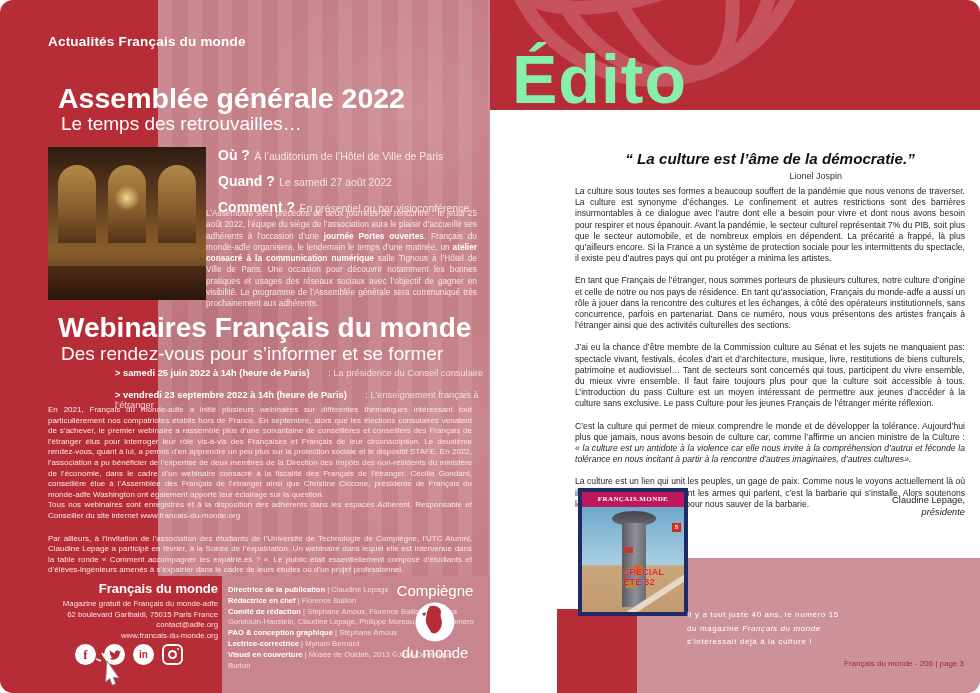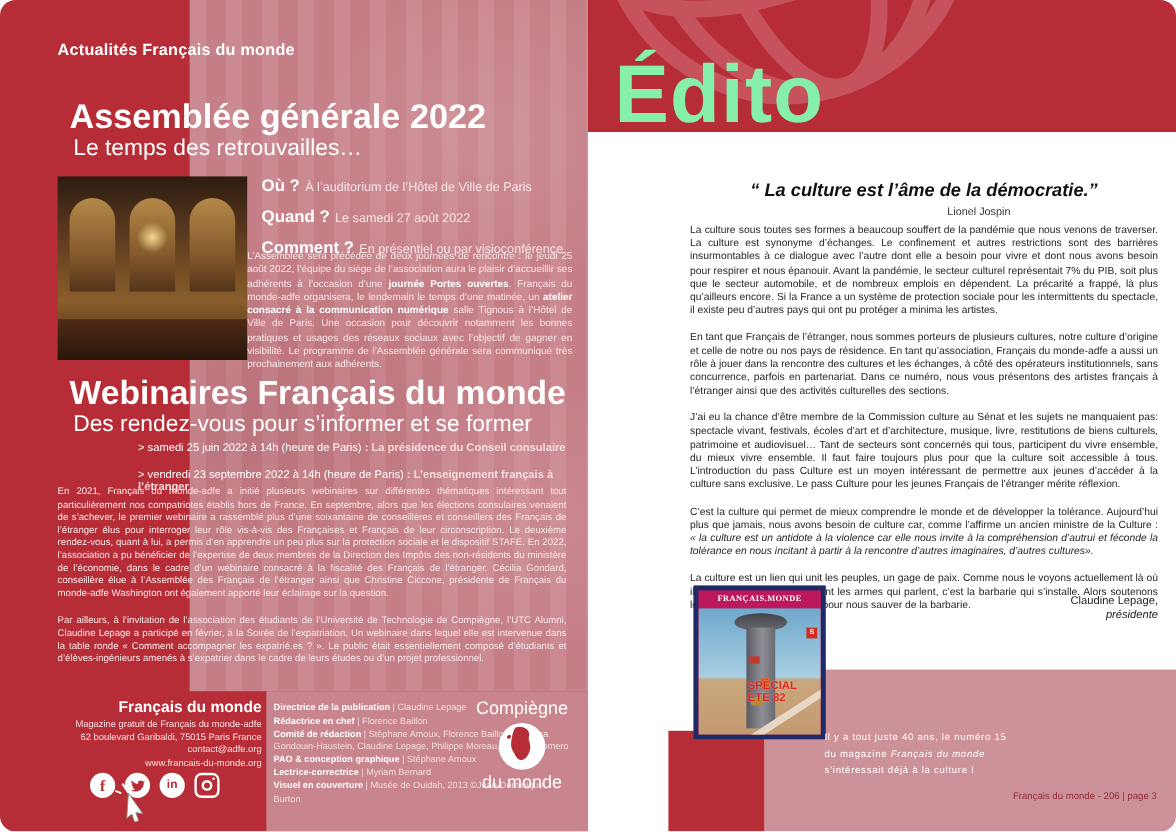--- a/index.html
+++ b/index.html
@@ -32,22 +32,22 @@
   .qa{position:absolute;left:218px;top:146px;width:262px;}
   .qa-row{margin-bottom:8px;color:#fff;}
   .qa-q{font-weight:bold;font-size:14px;}
   .qa-a{font-size:10.5px;color:#f6e4e5;}
   .ag-body{position:absolute;left:206px;top:208px;width:271px;color:#f8e6e7;font-size:8.3px;
     line-height:11.3px;text-align:justify;margin:0;}
   .ag-body b{color:#ffffff;}
   .web-title{position:absolute;left:58px;top:312px;color:#fff;font-weight:bold;font-size:28px;margin:0;}
   .web-sub{position:absolute;left:61px;top:343px;color:#fff;font-size:19px;}
   .web-item{position:absolute;left:115px;color:#fff;font-size:9.3px;}
-  .web-item .wi-date{font-weight:normal;margin-top:40px;}
-  .web-item .wi-topic{color:#f3dcde;font-weight:bold;}
+  .web-item .wi-date{font-weight:bold;margin-top:40px;}
+  .web-item .wi-topic{color:#f3dcde;font-weight:normal;padding-left:16px;}
   .wi1{top:368px;} .wi2{top:390px;}
   .web-paras{position:absolute;left:48px;top:405px;width:424px;color:#f8e6e7;font-size:8px;
     line-height:10.6px;text-align:justify;}
   .web-paras p{margin:0;}
   .web-paras p.gap{margin-top:12px;}
   .lf-brand{position:absolute;left:28px;top:581px;width:190px;text-align:right;color:#fff;
     font-weight:bold;font-size:13px;}
   .lf-addr{position:absolute;left:28px;top:599px;width:190px;text-align:right;color:#f6e2e3;
     font-size:7.8px;line-height:10.5px;}
   .social-row{position:absolute;left:75px;top:644px;width:120px;display:flex;gap:8px;}
@@ -144,20 +144,21 @@
     <p class="ag-body"><span>L’Assemblée sera précédée de deux journées de rencontre : le jeudi 25 août 2022, l’équipe du siège de l’association aura le plaisir d’accueillir ses adhérents à l’occasion d’une </span><b>journée Portes ouvertes</b><span>. Français du monde-adfe organisera, le lendemain le temps d’une matinée, un </span><b>atelier consacré à la communication numérique</b><span> salle Tignous à l’Hôtel de Ville de Paris. Une occasion pour découvrir notamment les bonnes pratiques et usages des réseaux sociaux avec l’objectif de gagner en visibilité. Le programme de l’Assemblée générale sera communiqué très prochainement aux adhérents.</span></p>
 
     <h2 class="web-title">Webinaires Français du monde</h2>
     <div class="web-sub">Des rendez-vous pour s’informer et se former</div>
 
     <div class="web-item wi1"><span class="wi-date">&gt; samedi 25 juin 2022 à 14h (heure de Paris)</span><span class="wi-topic"> : La présidence du Conseil consulaire</span></div>
     <div class="web-item wi2"><span class="wi-date">&gt; vendredi 23 septembre 2022 à 14h (heure de Paris)</span><span class="wi-topic"> : L’enseignement français à l’étranger</span></div>
 
     <div class="web-paras">
       <p>En 2021, Français du monde-adfe a initié plusieurs webinaires sur différentes thématiques intéressant tout particulièrement nos compatriotes établis hors de France. En septembre, alors que les élections consulaires venaient de s’achever, le premier webinaire a rassemblé plus d’une soixantaine de conseillères et conseillers des Français de l’étranger élus pour interroger leur rôle vis-à-vis des Françaises et Français de leur circonscription. Le deuxième rendez-vous, quant à lui, a permis d’en apprendre un peu plus sur la protection sociale et le dispositif STAFE. En 2022, l’association a pu bénéficier de l’expertise de deux membres de la Direction des Impôts des non-résidents du ministère de l’économie, dans le cadre d’un webinaire consacré à la fiscalité des Français de l’étranger. Cécilia Gondard, conseillère élue à l’Assemblée des Français de l’étranger ainsi que Christine Ciccone, présidente de Français du monde-adfe Washington ont également apporté leur éclairage sur la question.</p>
+      <p>Tous nos webinaires sont enregistrés et à la disposition des adhérents dans les espaces Adhérent, Responsable et Conseiller du site internet www.francais-du-monde.org</p>
       <p class="gap">Par ailleurs, à l’invitation de l’association des étudiants de l’Université de Technologie de Compiègne, l’UTC Alumni, Claudine Lepage a participé en février, à la Soirée de l’expatriation. Un webinaire dans lequel elle est intervenue dans la table ronde « Comment accompagner les expatrié.es ? ». Le public était essentiellement composé d’étudiants et d’élèves-ingénieurs amenés à s’expatrier dans le cadre de leurs études ou d’un projet professionnel.</p>
     </div>
 
     <div class="lf-brand">Français du monde</div>
     <div class="lf-addr">
       <div>Magazine gratuit de Français du monde-adfe</div>
       <div>62 boulevard Garibaldi, 75015 Paris France</div>
       <div>contact@adfe.org</div>
       <div>www.francais-du-monde.org</div>
     </div>

